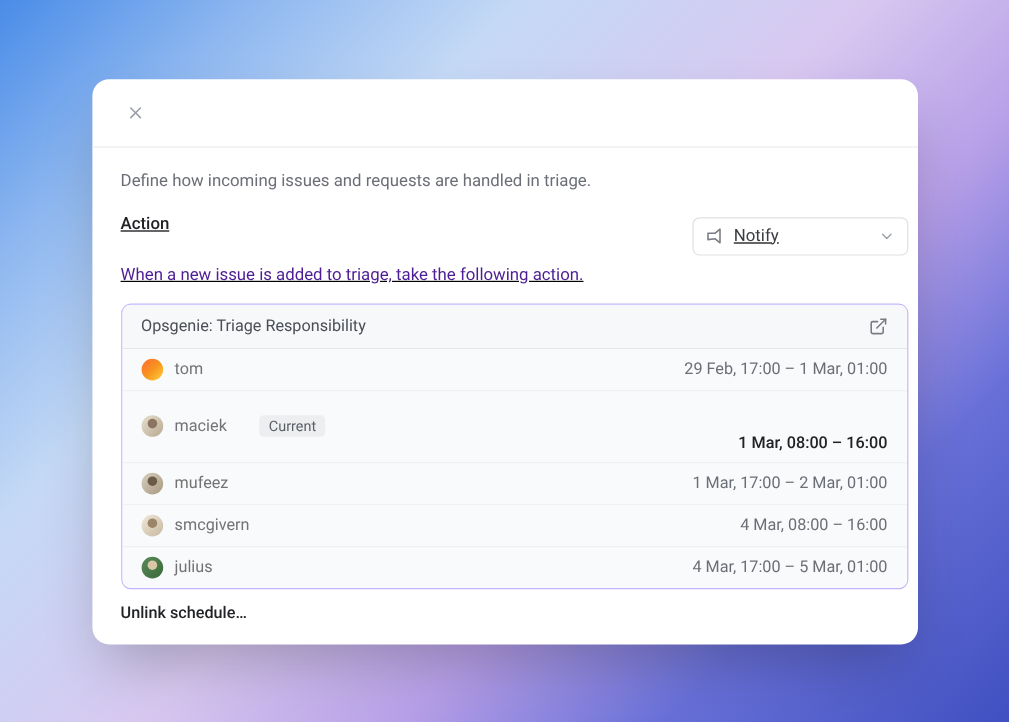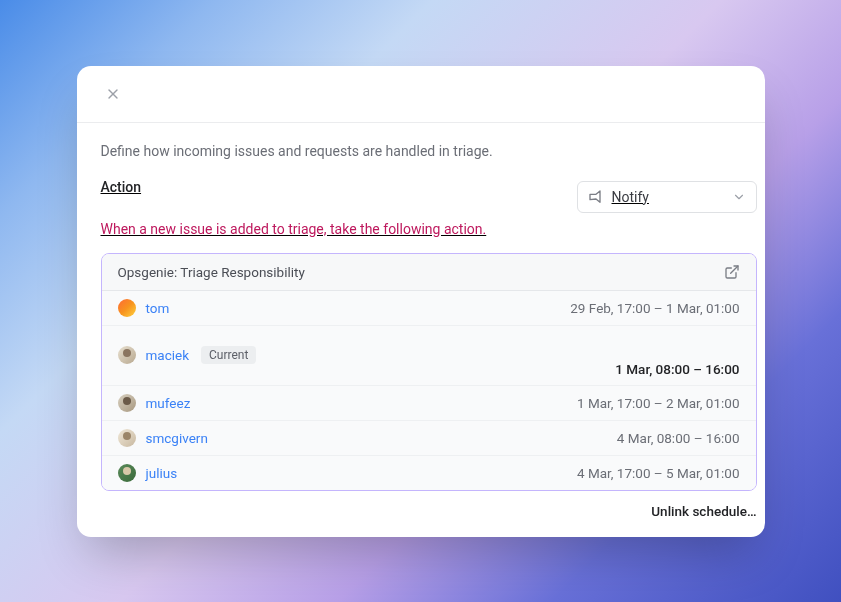--- a/index.html
+++ b/index.html
@@ -69,21 +69,21 @@
       flex: 1;
     }
     .action-label {
       font-size: 14px;
       font-weight: 500;
       color: #222326;
       margin-bottom: 5px;
     }
     .action-desc {
       font-size: 14px;
-      color: #be185d;
+      color: #4c1d95;
       margin-top: 26px;
     }
     .select-wrapper {
       width: 180px;
       margin-top: 2px;
     }
     .select {
       width: 100%;
       display: flex;
       align-items: center;
@@ -156,45 +156,44 @@
     .avatar-1 { background: linear-gradient(135deg, #e8e0d0, #b8a890); position: relative; overflow: hidden; }
     .avatar-1::after { content: ''; position: absolute; top: 3px; left: 5px; width: 8px; height: 8px; background: #8b7560; border-radius: 50%; }
     .avatar-2 { background: linear-gradient(135deg, #d8d0c0, #a89880); position: relative; overflow: hidden; }
     .avatar-2::after { content: ''; position: absolute; top: 3px; left: 5px; width: 8px; height: 8px; background: #6b5a48; border-radius: 50%; }
     .avatar-3 { background: linear-gradient(135deg, #f0e8d8, #c8b8a0); position: relative; overflow: hidden; }
     .avatar-3::after { content: ''; position: absolute; top: 3px; left: 5px; width: 8px; height: 8px; background: #9b8568; border-radius: 50%; }
     .avatar-4 { background: linear-gradient(135deg, #5a8a5a, #3a6a3a); position: relative; overflow: hidden; }
     .avatar-4::after { content: ''; position: absolute; top: 3px; left: 5px; width: 8px; height: 8px; background: #d8c8a8; border-radius: 50%; }
     .user-name {
       font-size: 13.5px;
-      color: #3b82f6;
+      color: #737373;
     }
     .current-badge {
       font-size: 12px;
       padding: 2px 8px;
       background: #eceef0;
       color: #5c5f68;
       border-radius: 4px;
-      margin-left: 2px;
+      margin-left: 17px;
     }
     .spacer {
       flex: 1;
     }
     .time-range {
       font-size: 13.5px;
       color: #6b6e76;
     }
     .time-range.current {
       color: #222326;
       font-weight: 500;
       margin-top: 27px;
     }
     .unlink-row {
       display: flex;
-      justify-content: flex-end;
       padding-top: 12px;
     }
     .unlink-btn {
       font-size: 13.5px;
       color: #222326;
       font-weight: 500;
       cursor: pointer;
     }
   </style>
 </head>

